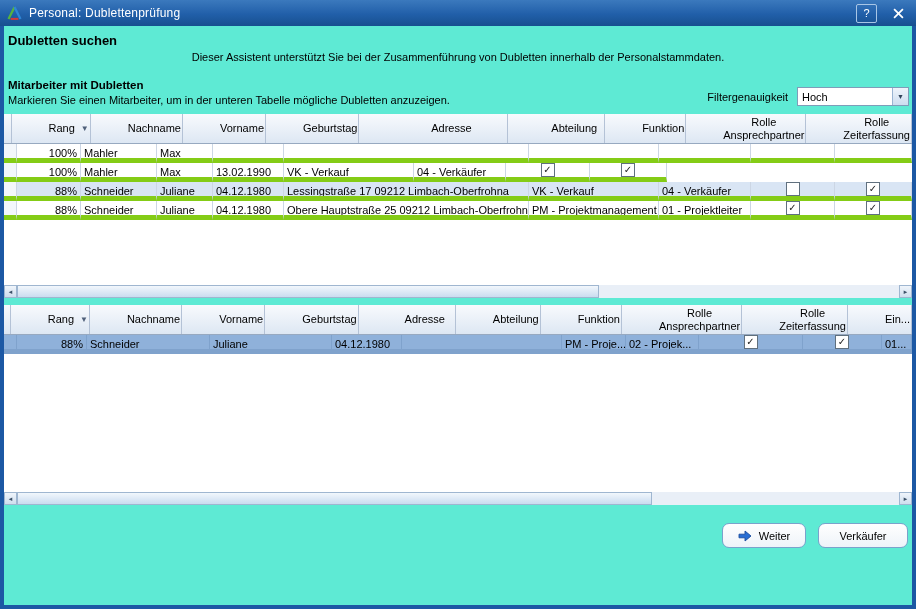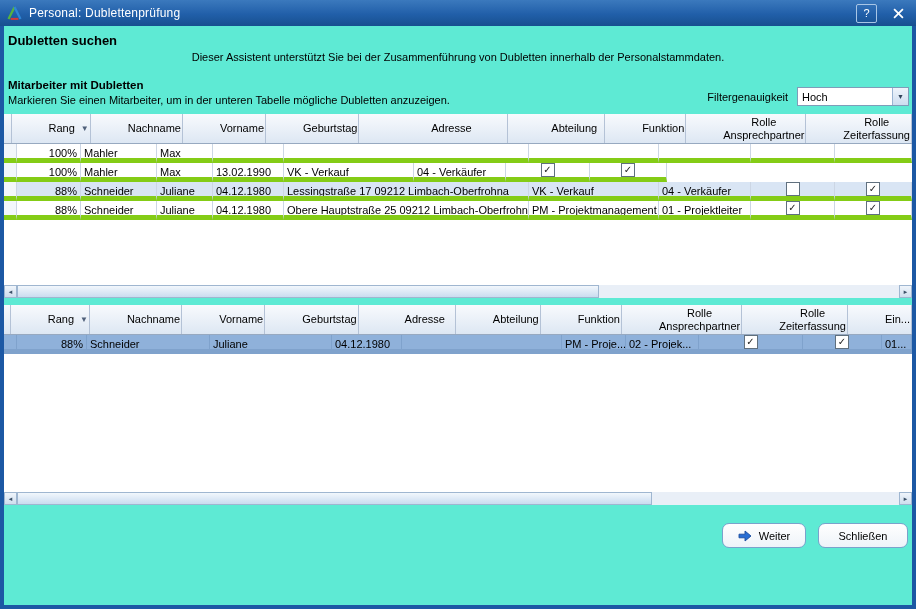--- a/index.html
+++ b/index.html
@@ -273,18 +273,18 @@
     </div>
 
     <div class="footer">
       <button class="btn btn-weiter">
         <svg width="14" height="12" viewBox="0 0 14 12">
           <path d="M1 4.2 H7 V1 L13 6 L7 11 V7.8 H1 Z" fill="#2a6fd4" stroke="#1b4d9e" stroke-width="0.9"></path>
         </svg>
         <span>Weiter</span>
       </button>
       <button class="btn btn-close">
-        <span>Schließen</span>
+        <span>Verkäufer</span>
       </button>
     </div>
 
   </div>
 </div>
 
 </body></html>

